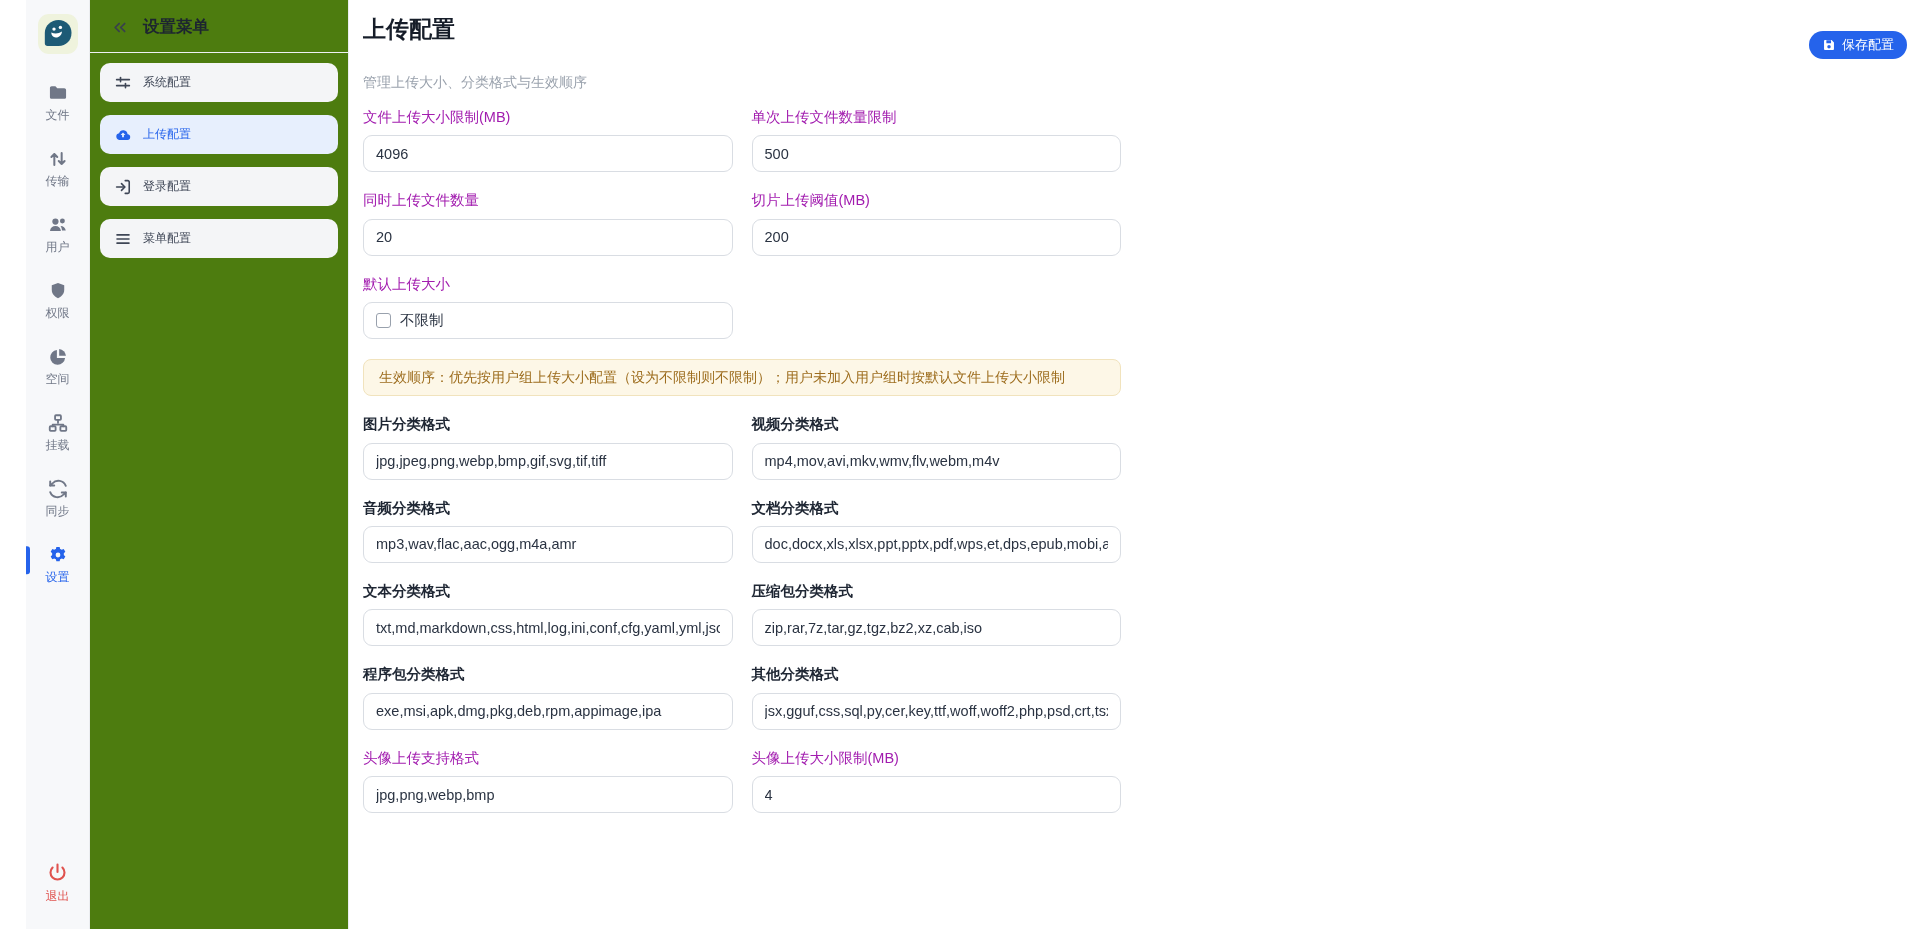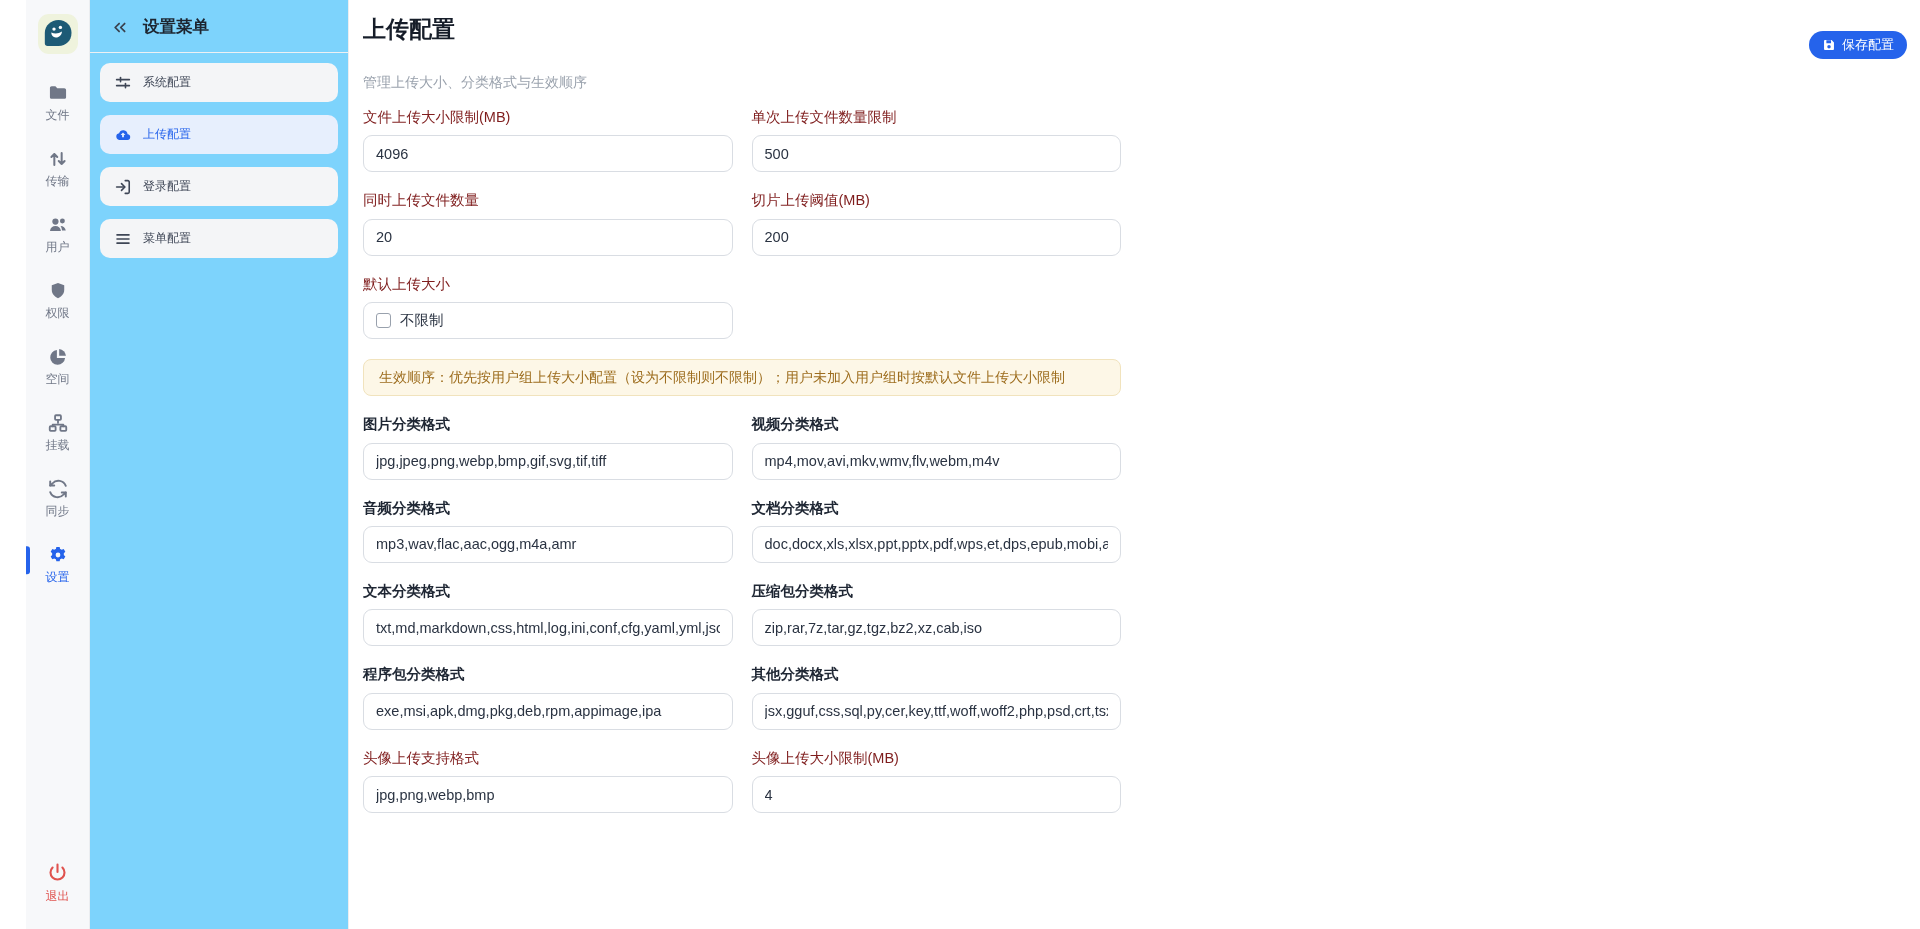--- a/index.html
+++ b/index.html
@@ -34,21 +34,21 @@
   }
   .rail-spacer { flex:1; }
   .rail-logout {
     display:flex; flex-direction:column; align-items:center; gap:5px;
     color:#e0524e; font-size:12px; cursor:pointer;
   }
 
   
   .submenu {
     width:259px; min-width:259px; height:100%;
-    background:#7dd3fc; border-right:1px solid #ebedf0;
+    background:#4d7c0f; border-right:1px solid #ebedf0;
     padding:14px 10px 0 10px;
   }
   .submenu-header {
     display:flex; align-items:center; gap:14px;
     padding:2px 10px 14px 10px; color:#1d2530;
   }
   .collapse-btn { display:flex; color:#39404d; cursor:pointer; }
   .submenu-title { font-size:16.5px; font-weight:700; }
   .submenu-divider { height:1px; background:#eef0f3; margin:0 -10px; }
   .submenu-list { margin-top:10px; display:flex; flex-direction:column; gap:13px; }
@@ -70,21 +70,21 @@
     font-size:13px; font-family:inherit; cursor:pointer; margin-top:18px;
   }
   .page-subtitle { margin-top:15px; color:#9aa2ad; font-size:14px; }
 
   .form {
     margin-top:17px; width:758px;
     display:grid; grid-template-columns:1fr 1fr;
     column-gap:19px; row-gap:20px;
   }
   .field-label {
-    display:block; font-size:14.5px; color:#7f1d1d; margin-bottom:9px; line-height:1.2;
+    display:block; font-size:14.5px; color:#a21caf; margin-bottom:9px; line-height:1.2;
   }
   .field-label.bold { font-weight:700; color:#1f2734; }
   .text-input {
     width:100%; height:37px; background:#fff;
     border:1px solid #d9dde3; border-radius:9px;
     padding:8px 12px; font-size:14.5px; color:#2a3342;
     font-family:inherit; outline:none;
   }
   .checkbox-box {
     height:37px; border:1px solid #d9dde3; border-radius:9px;

